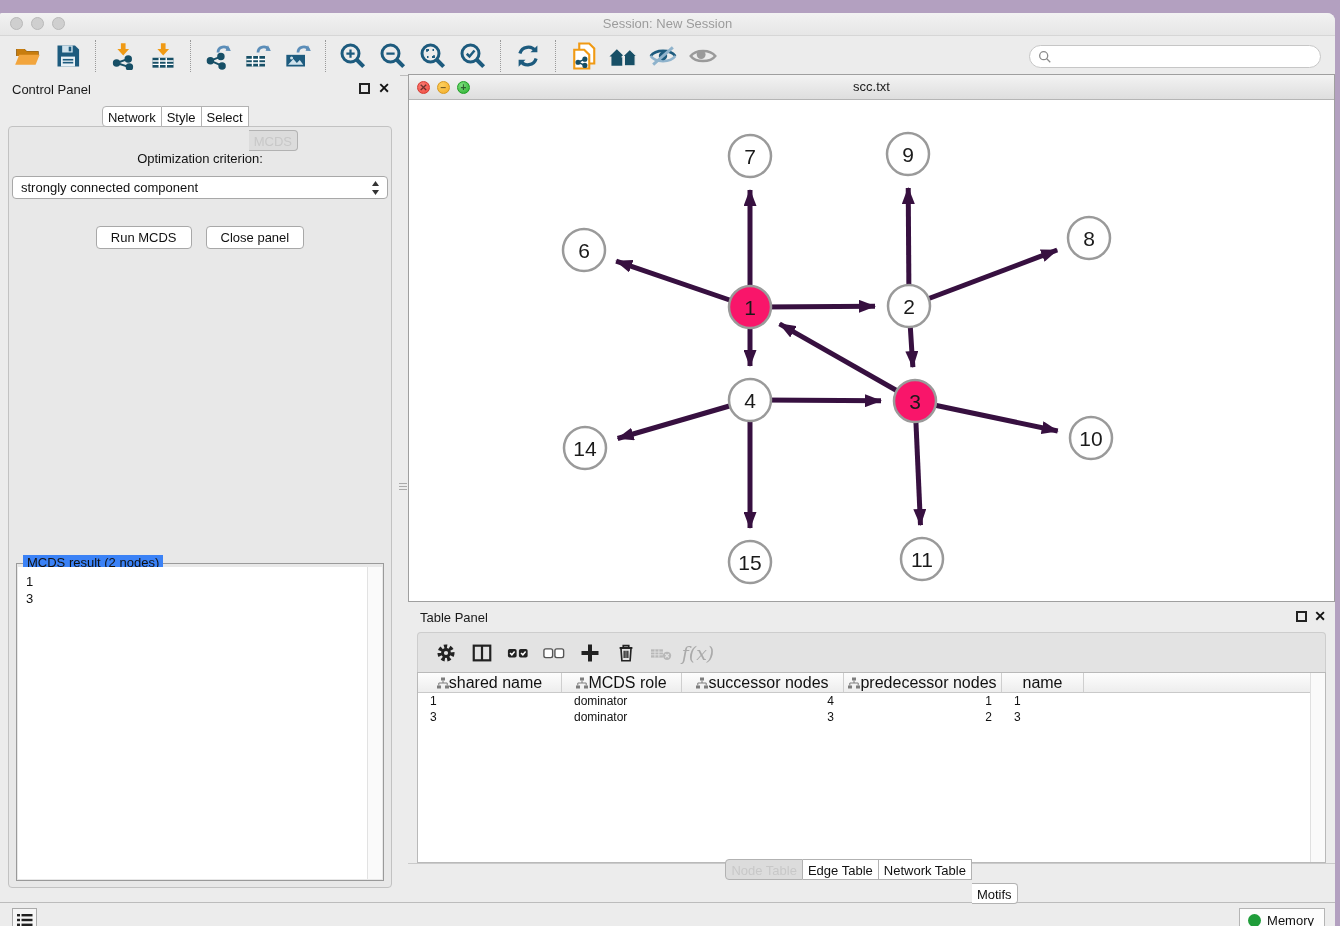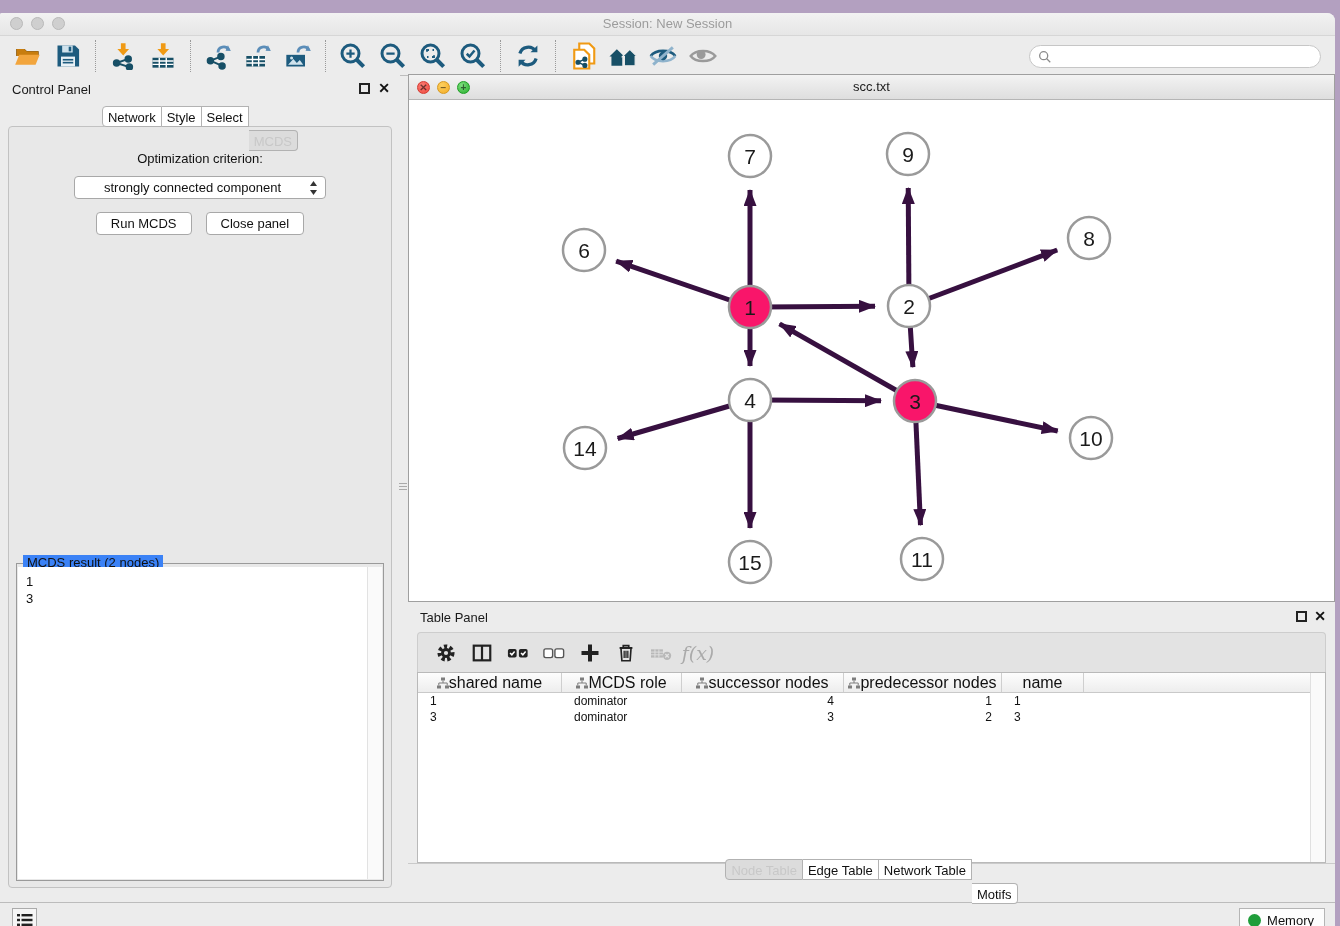--- a/index.html
+++ b/index.html
@@ -27,24 +27,24 @@
   .float-ic { position:absolute; top:9px; width:11px; height:11px; border:2px solid #222; }
   .close-ic { position:absolute; top:6px; font-size:14px; font-weight:bold; color:#111; line-height:16px; }
   .cp-float { right:30px; } .cp-close { right:10px; }
   .tabsrow { display:flex; justify-content:center; position:relative; z-index:2; }
   .tab { padding:2px 5px; background:#fff; border:1px solid #b2b2b2; border-left:none; font-size:13px; color:#111; height:21px; line-height:17px; }
   .tab:first-child { border-left:1px solid #b2b2b2; border-radius:4px 0 0 4px; }
   .tab:last-child { border-radius:0 4px 4px 0;margin-top:24px; }
   .tab.active { background:#dcdcdc; color:#c8c8c8; }
   .cp-body { position:absolute; left:8px; right:8px; top:52px; bottom:14px; background:#e8e8e8; border:1px solid #c2c2c2; border-radius:4px; }
   .opt-label { text-align:center; font-size:13px; color:#111; margin-top:24px; }
-  .dropdown { position:relative; margin:10px auto 0; width:252px; height:23px; background:#fff; border:1px solid #a8a8a8; border-radius:4px; font-size:13px; line-height:21px; padding-left:29px; color:#111; }
+  .dropdown { position:relative; margin:10px auto 0; width:376px; height:23px; background:#fff; border:1px solid #a8a8a8; border-radius:4px; font-size:13px; line-height:21px; padding-left:8px; color:#111; }
   .dd-arrows { position:absolute; right:7px; top:3px; }
   .btnrow { display:flex; justify-content:center; gap:14px; margin-top:13px; }
-  .pbtn { background:#fff; border:1px solid #a8a8a8; border-radius:4px; font-size:13px; padding:2px 14px; height:23px; color:#111; font-family:"Liberation Sans",sans-serif; }
+  .pbtn { background:#fff; border:1px solid #a8a8a8; border-radius:4px; font-size:13px; padding:2px 14px; height:23px; color:#111; font-family:"Liberation Sans",sans-serif;margin-top:14px; }
   .groupbox { position:absolute; left:7px; right:7px; top:436px; bottom:6px; border:1px solid #9a9a9a; }
   .gb-title { position:absolute; left:6px; top:-9px; background:#3b82f6; padding:0 4px; font-size:13px; color:#111; }
   .gb-inner { position:absolute; left:1px; right:1px; top:3px; bottom:1px; background:#fff; }
   .gb-scroll { position:absolute; right:0; top:0; bottom:0; width:15px; background:#fafafa; border-left:1px solid #e2e2e2; }
   .gb-line { font-size:13px; color:#111; padding:1px 0 1px 8px; }
 
   
   .netwin { position:absolute; left:408px; top:61px; width:927px; height:528px; border:1px solid #9f9f9f; background:#fff; }
   .net-titlebar { position:relative; height:25px; background:linear-gradient(#f3f3f3,#dedede); border-bottom:1px solid #b5b5b5; }
   .mac-lights { position:absolute; left:8px; top:6px; display:flex; gap:7px; }

